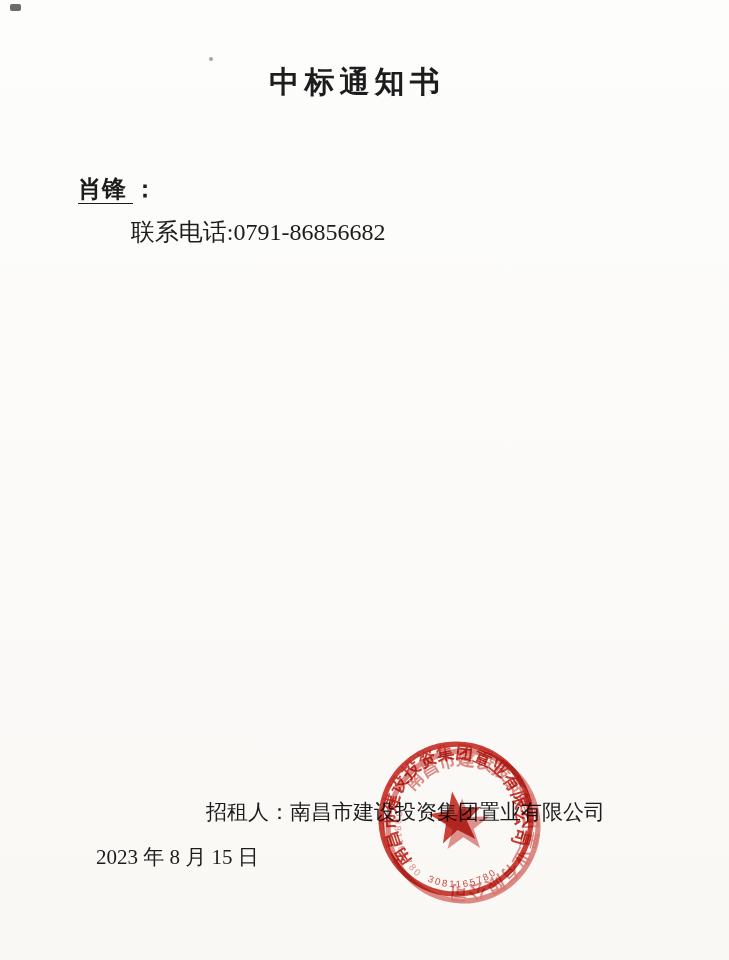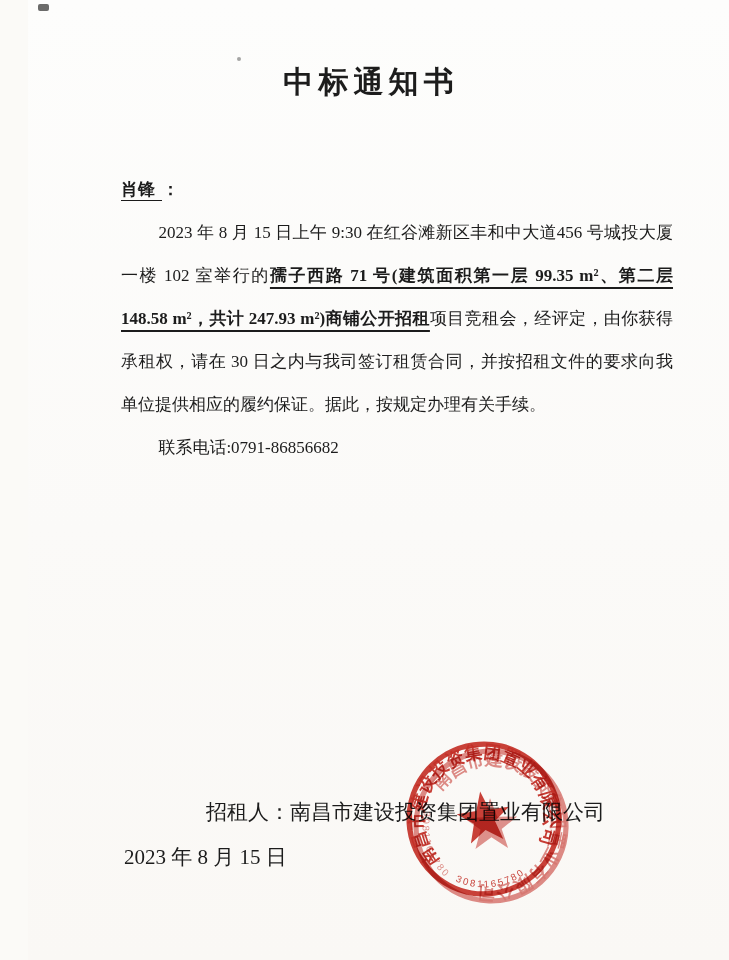--- a/index.html
+++ b/index.html
@@ -5,34 +5,33 @@
   html,body{margin:0;padding:0;}
   body{
     width:729px;height:960px;position:relative;overflow:hidden;
     background:#fbfaf7;
     font-family:"Liberation Serif","DejaVu Serif",serif;
     color:#1c1c1c;
   }
   .page{
     position:absolute;inset:0;
     background:linear-gradient(180deg,#fdfdfc 0%,#fbfaf8 55%,#faf8f5 100%);
-    margin-left:28px;
   }
   .speck{position:absolute;background:#3a3a3a;border-radius:2px;}
   .speck.s1{left:10px;top:4px;width:11px;height:7px;opacity:.75;}
   .speck.s2{left:209px;top:57px;width:4px;height:4px;opacity:.45;}
   .doc-title{
     position:absolute;left:0;right:0;top:62px;margin:0;
     text-align:center;font-size:30px;font-weight:bold;
     letter-spacing:.17em;text-indent:.17em;
     transform:translateX(-10px);
   }
   .content{
-    position:absolute;left:93px;top:168px;width:552px;
-    font-size:17px;line-height:43px;text-align:justify;
+    position:absolute;left:78px;top:168px;width:552px;
+    font-size:24px;line-height:43px;text-align:justify;
   }
   .greeting{font-weight:bold;}
   .greeting .name{
     border-bottom:1.8px solid #1b1b1b;padding-right:7px;padding-bottom:1px;
   }
   .para{margin:0;text-indent:2.2em;}
   .run-emphasis{
     font-weight:bold;
     text-decoration:underline;
     text-decoration-thickness:1.6px;
@@ -68,21 +67,20 @@
   <div class="speck s1"></div>
   <div class="speck s2"></div>
 
   <h1 class="doc-title">中标通知书</h1>
 
   <div class="content">
     <div class="greeting">
       <span class="name">肖锋</span><span>：</span>
     </div>
 
-    <p class="para"><span class="run-normal">2023 年 8 月 15 日上午 9:30 在红谷滩新区丰和中大道456 号城投大厦一楼 102 室举行的</span><span class="run-emphasis">孺子西路 71 号(建筑面积第一层 99.35 m²、第二层 148.58 m²，共计 247.93 m²)商铺公开招租</span><span class="run-normal">项目竞租会，经评定，由你获得承租权，请在 30 日之内与我司签订租赁合同，并按招租文件的要求向我单位提供相应的履约保证。据此，按规定办理有关手续。</span></p>
 
 
 
     <div class="plain-line">联系电话:0791-86856682</div>
   </div>
 
   <div class="signature">
     <div class="sig-company">
       <span>招租人：</span><span>南昌市建设投资集团置业有限公司</span>
     </div>

